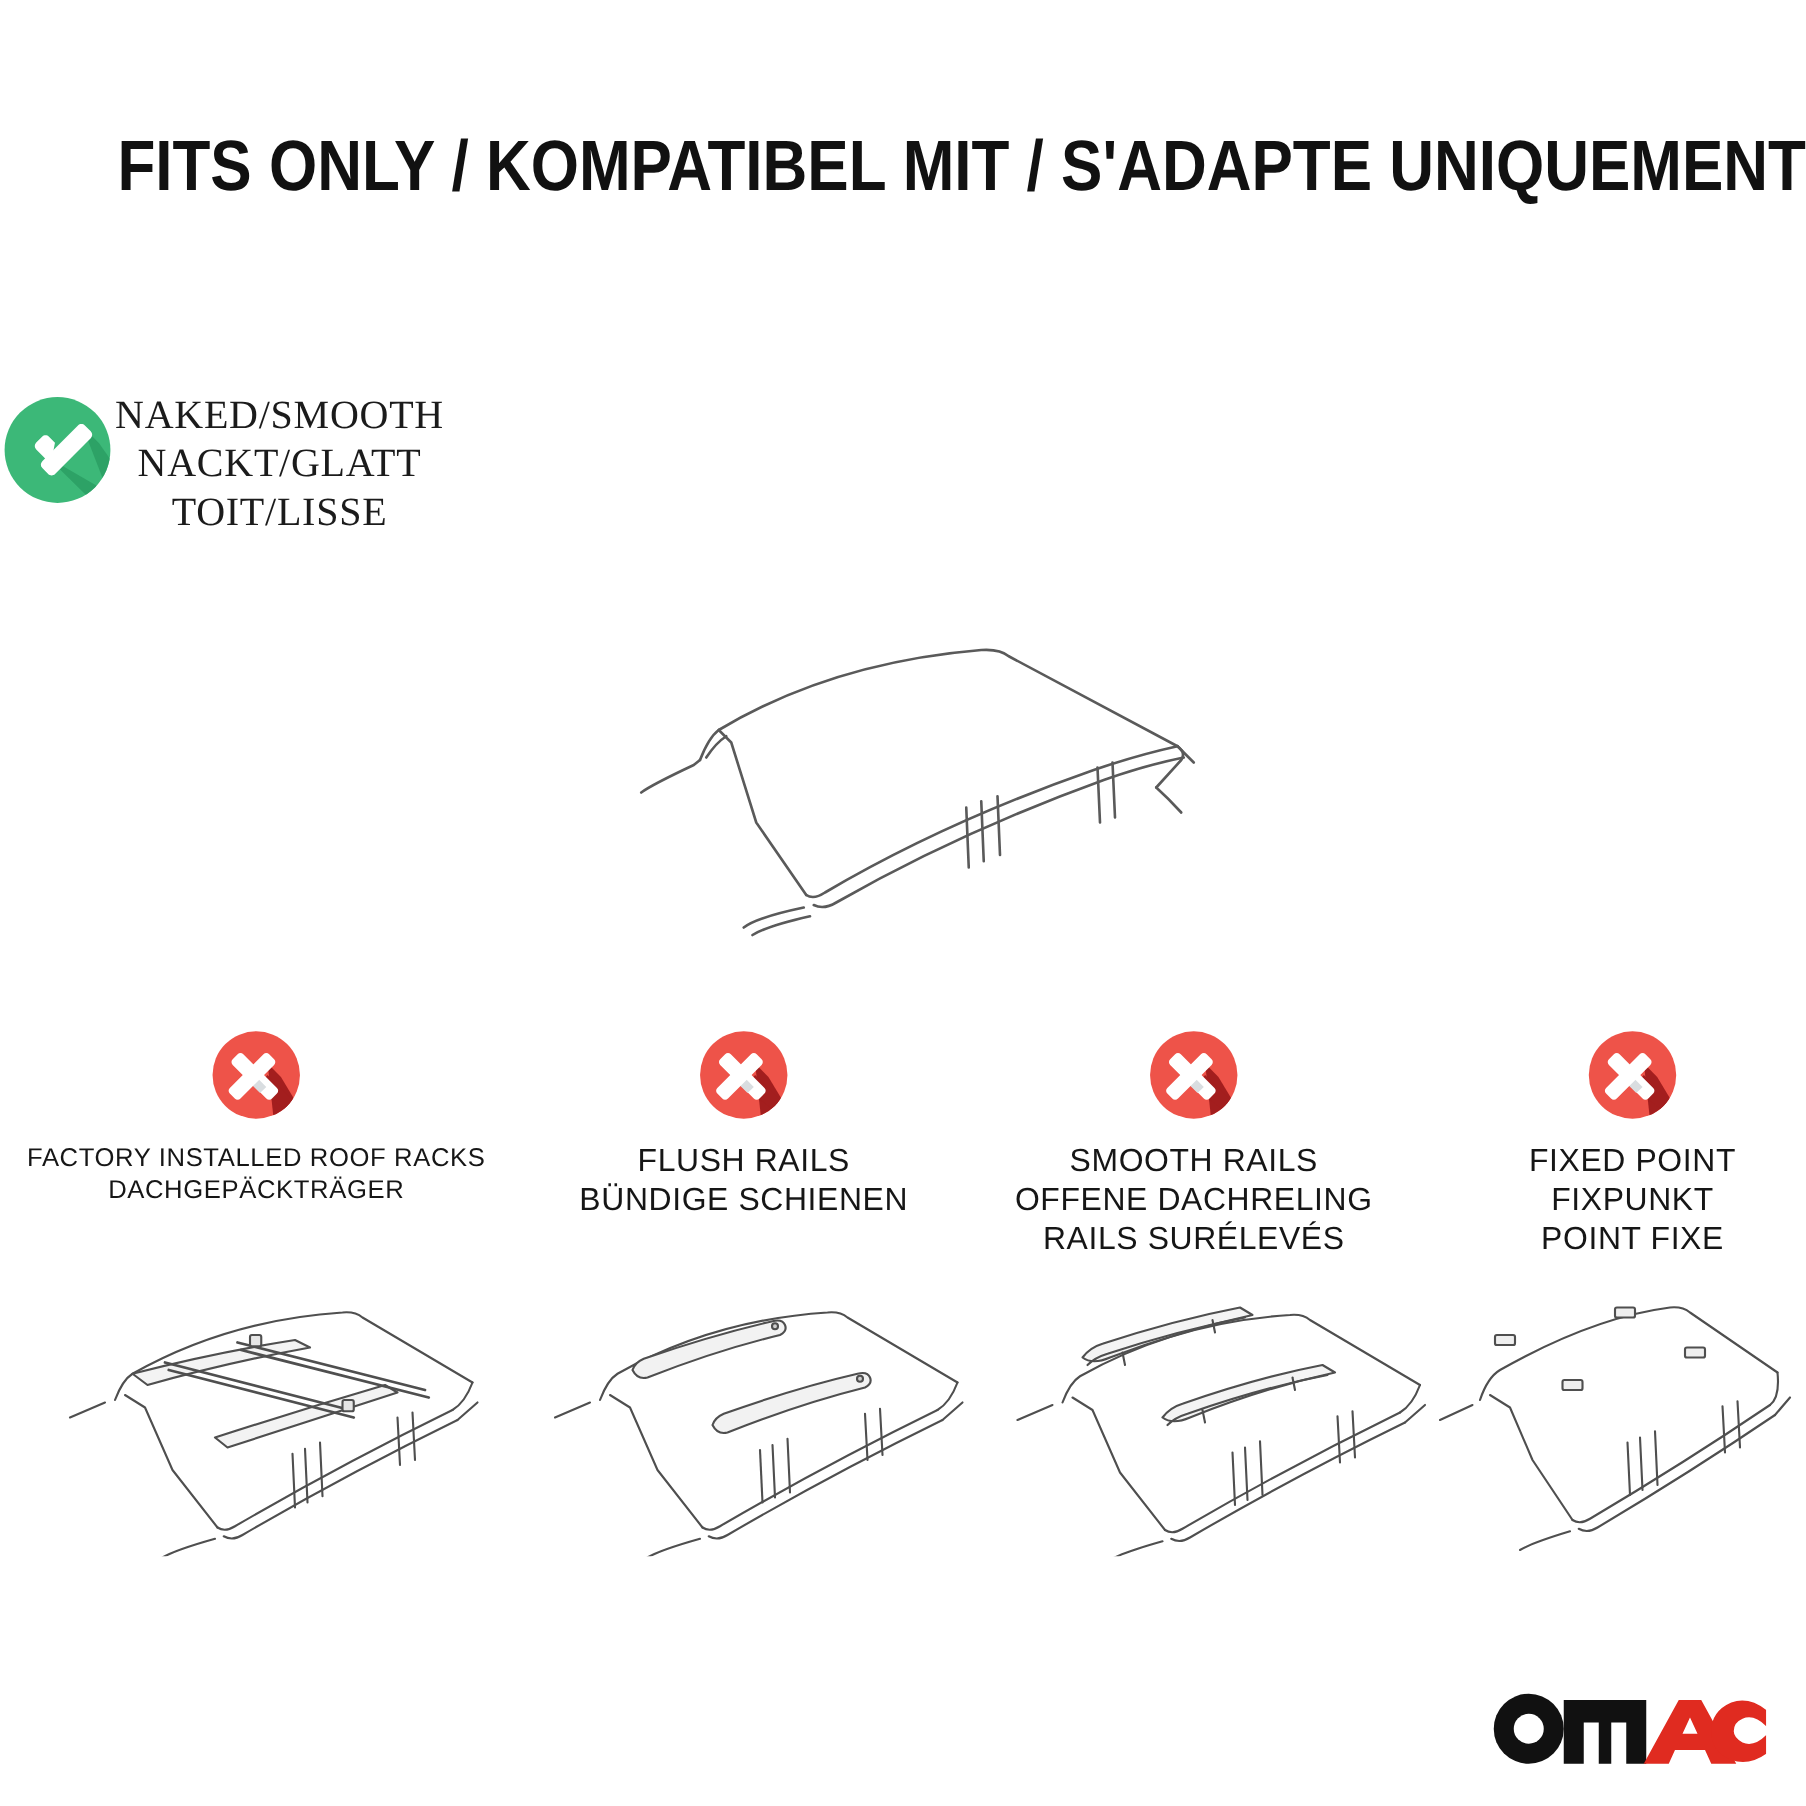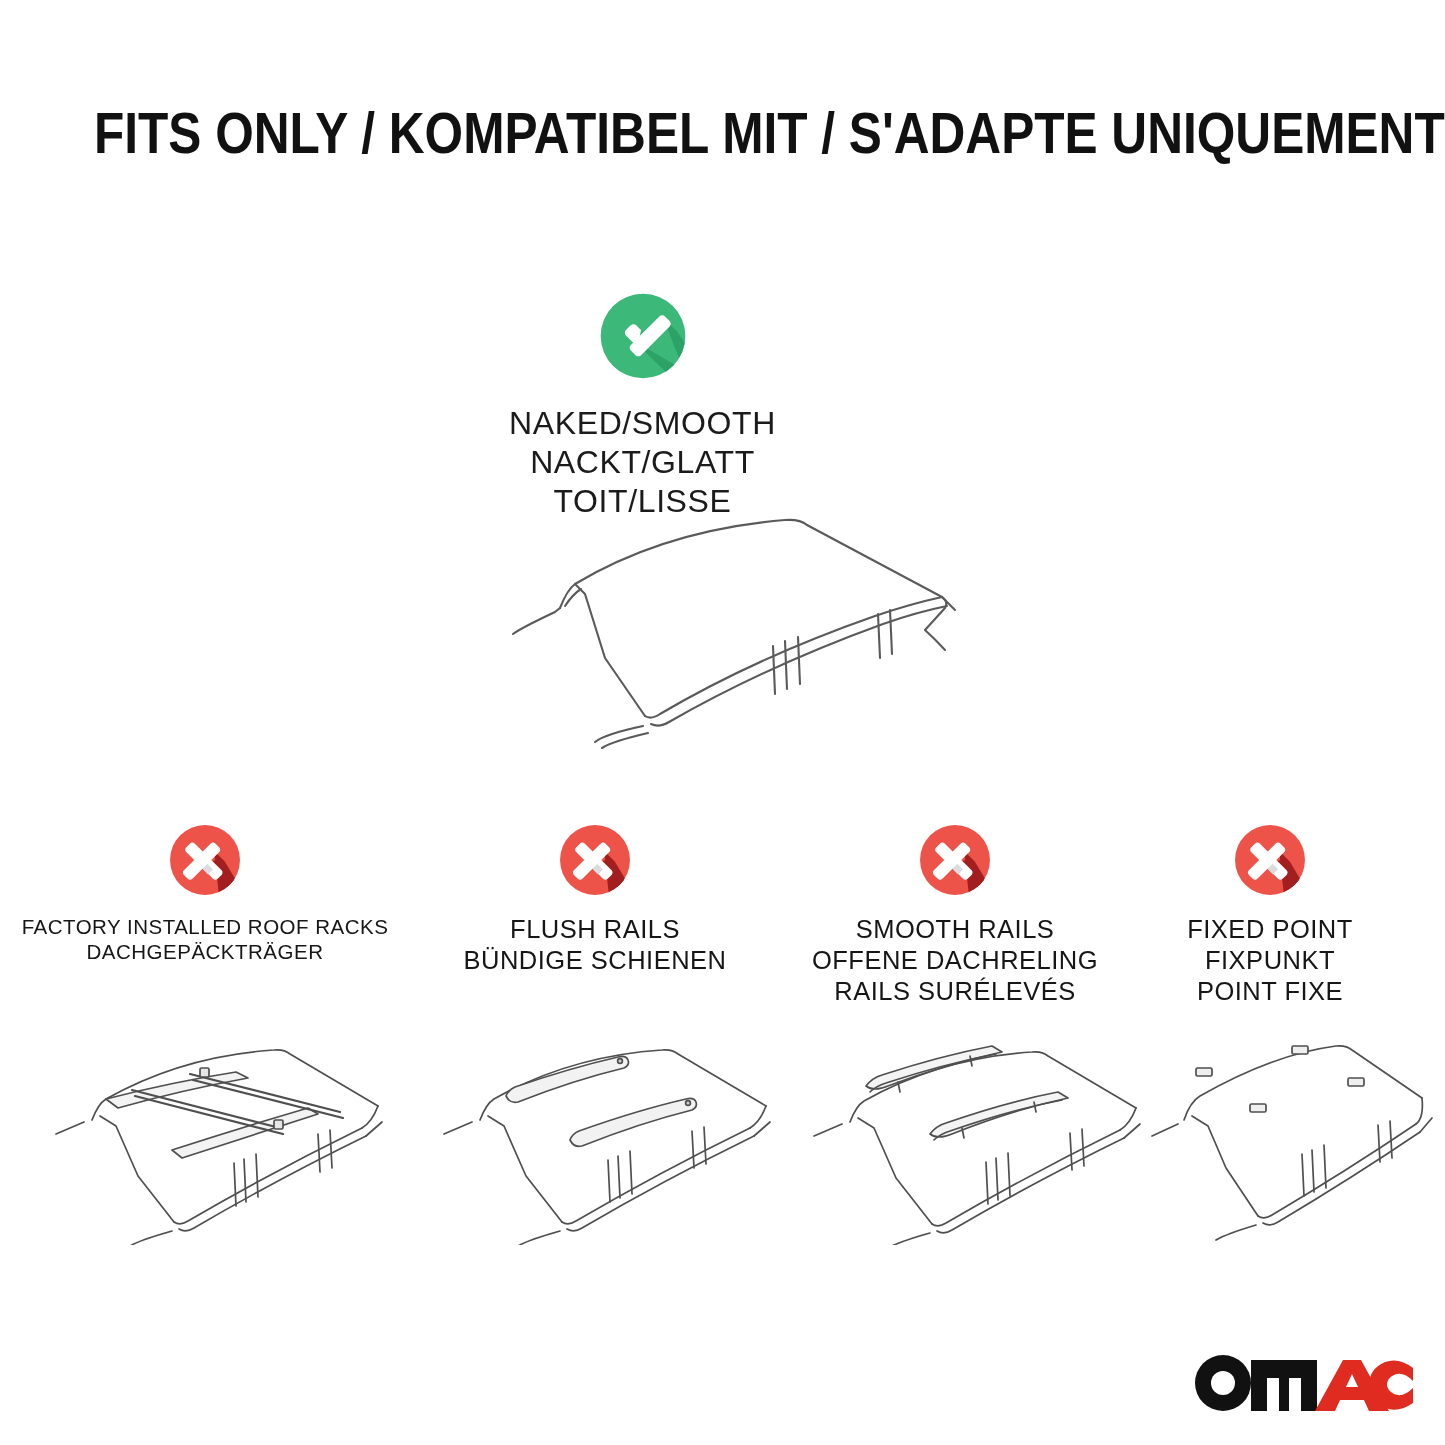--- a/index.html
+++ b/index.html
@@ -35,22 +35,23 @@
     white-space: nowrap;
   }
 
   
   .fits-block {
     position: absolute;
     top: 290px;
     left: 0;
     width: 1285px;
     display: flex;
-    flex-direction: column;
+    flex-direction: row;
     align-items: center;
+    font-family: Liberation Serif, serif;
   }
   .icon-circle {
     position: relative;
     display: block;
   }
   .fits-block .icon-wrap { width: 92px; height: 92px; }
 
   .fits-label {
     margin-top: 22px;
     text-align: center;
@@ -277,21 +278,21 @@
                  L57.6 28.2 C59.3 26.5 61.9 26.5 63.6 28.2 Z" fill="#ffffff"></path>
       </svg>
     </span>
     <div class="nofit-label size-md">
       <span class="l1">SMOOTH RAILS</span>
       <span class="l2">OFFENE DACHRELING</span>
       <span class="l3">RAILS SURÉLEVÉS</span>
     </div>
   </div>
 
-  <div class="nofit-col" style="left:1232px;width:76px;">
+  <div class="nofit-col" style="left:1268px;width:76px;">
     <span class="icon-wrap icon-circle">
       <svg viewBox="0 0 100 100" width="100%" height="100%" aria-hidden="true">
         <defs>
             <clipPath id="clipRed4">
               <circle cx="50" cy="50" r="46"></circle>
             </clipPath>
           </defs>
         <circle cx="50" cy="50" r="46" fill="#ee5349"></circle>
         <g clip-path="url(#clipRed4)">
           <path d="M62 38 L76 52 L112 112 L70 112 Z" fill="#a31e1e"></path>

